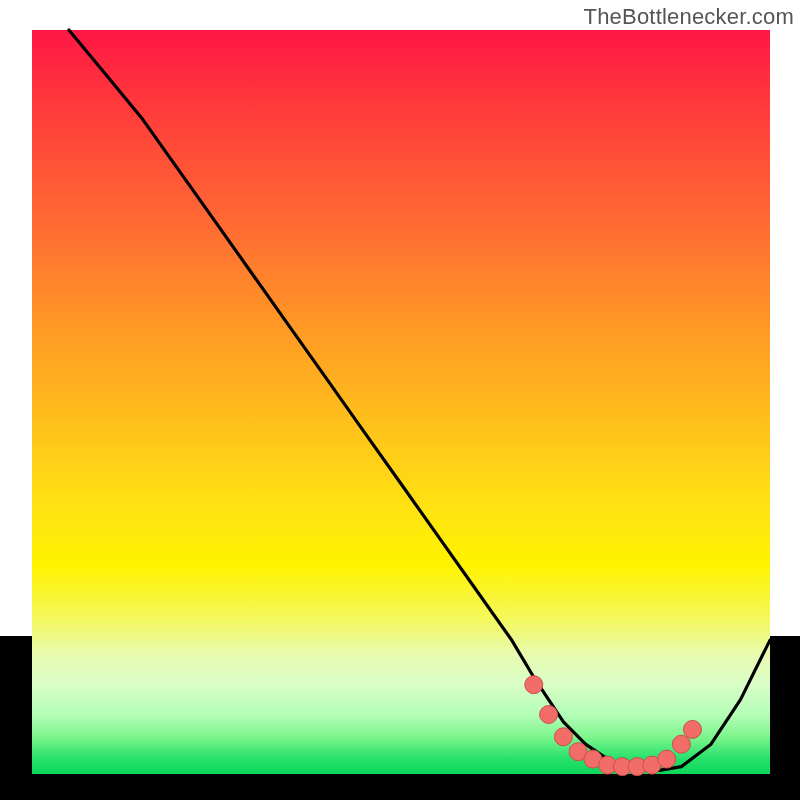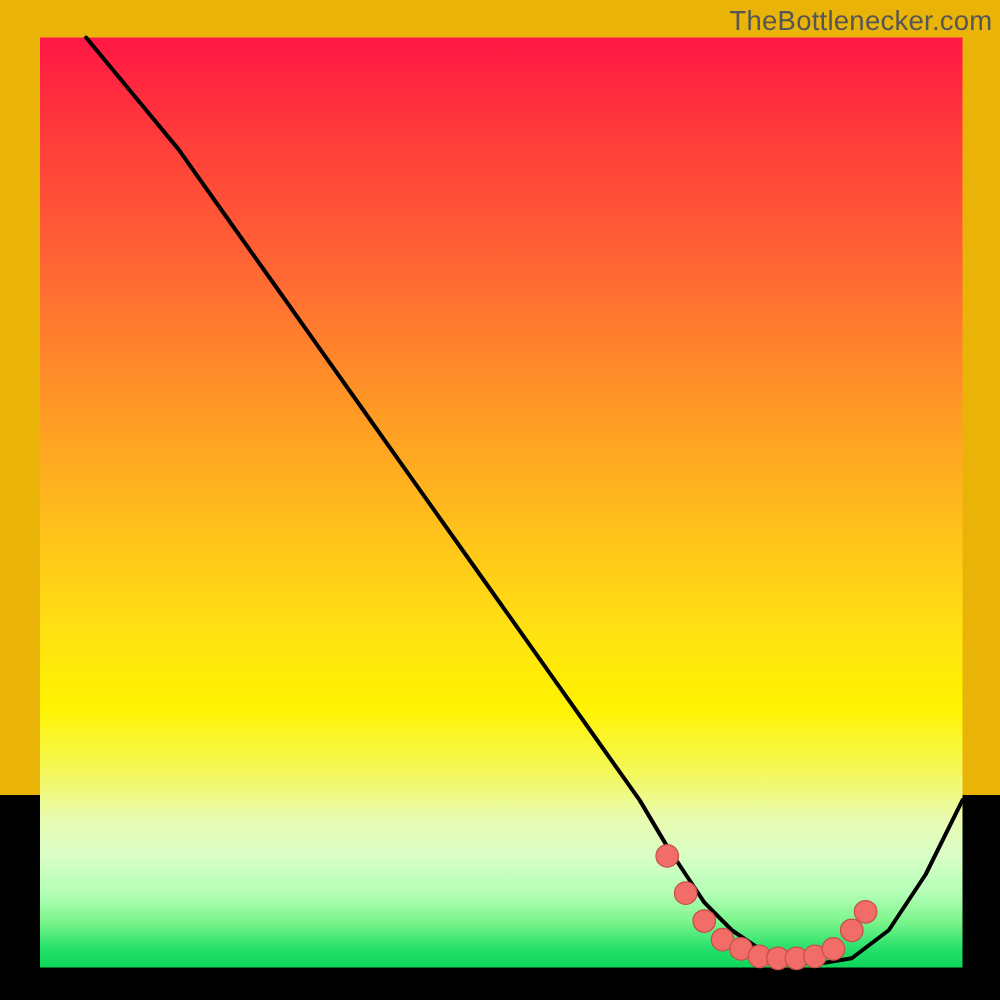--- a/index.html
+++ b/index.html
@@ -10,21 +10,21 @@
     background: #000;
     overflow: hidden;
     font-family: Arial, Helvetica, sans-serif;
   }
   .frame {
     position: absolute;
     left: 0;
     top: 0;
     width: 800px;
     height: 636px;
-    background: #eab308;
+    background: #ffffff;
   }
   .plot {
     position: absolute;
     left: 32px;
     top: 30px;
     width: 738px;
     height: 744px;
     
     background:
       linear-gradient(

